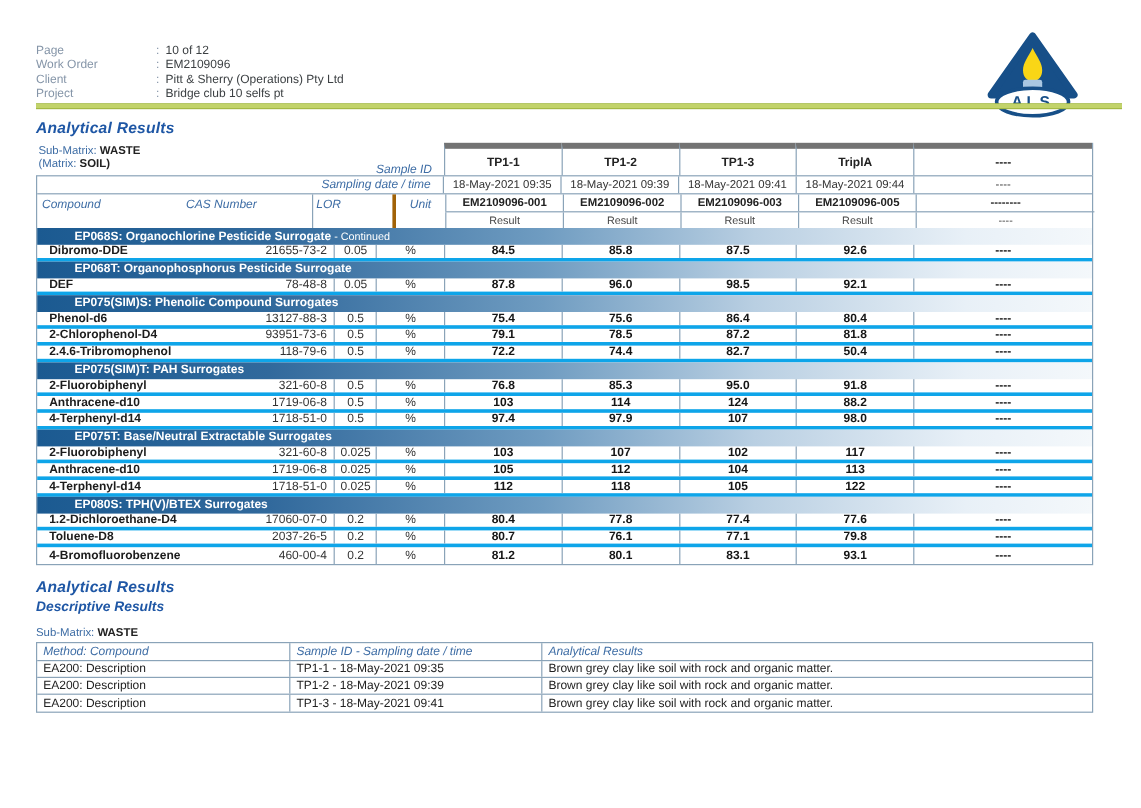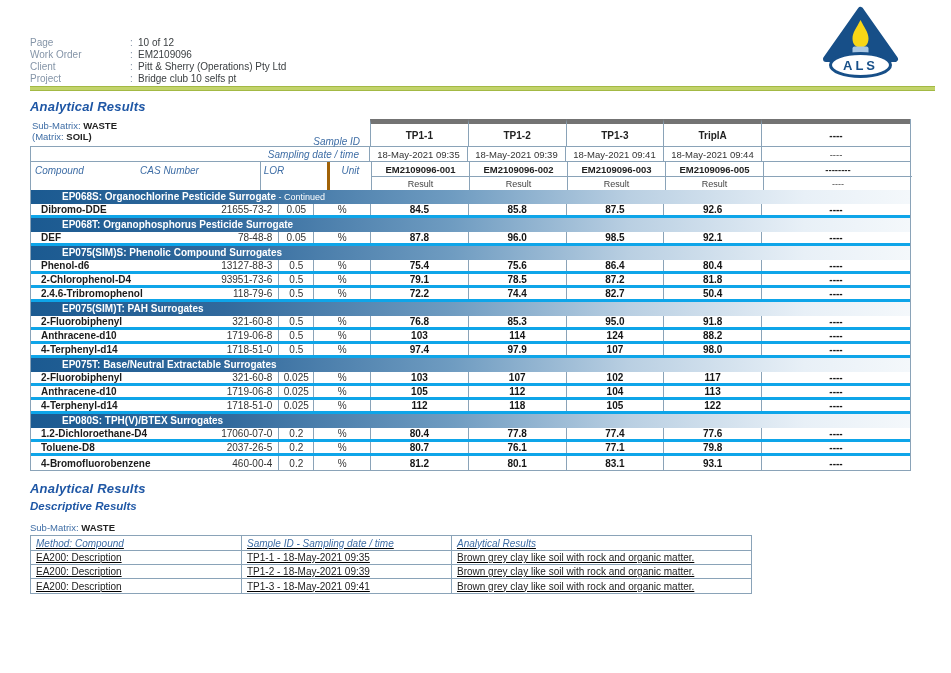--- a/index.html
+++ b/index.html
@@ -11,21 +11,21 @@
   }
   .content { position: absolute; left: 30px; top: 0; width: 881px; }
 
   
   .meta { margin-top: 37px; font-size: 10px; line-height: 12px; color: #44484c; }
   .meta-row { display: flex; }
   .meta-label { width: 100px; color: #8595a8; }
   .meta-colon { width: 8px; color: #8595a8; }
   .meta-value { color: #3c4043; }
 
-  .logo { position: absolute; left: 813px; top: 4px; width: 95px; height: 76px; }
+  .logo { position: absolute; left: 813px; top: 24px; width: 95px; height: 76px; }
 
   .green-rule {
     position: absolute; left: 30px; top: 86px; width: 905px; height: 5px;
     background: linear-gradient(to bottom, #a3b944 0 20%, #c2d36a 20% 78%, #a3b944 78% 100%);
   }
 
   .h1 {
     margin-top: 14px; font-size: 13px; font-weight: bold; font-style: italic;
     color: #1f57a5; letter-spacing: .2px;
   }
@@ -61,21 +61,21 @@
   .hdrB .left-b {
     width: 340px; text-align: right; padding-right: 10px;
     display: flex; align-items: center; justify-content: flex-end; font-size: 10px;
   }
   .hdrB .scell { font-size: 9.5px; color: #333; }
 
   .hdrCD { display: flex; }
   .left-cd { width: 340px; display: flex; gap: 40px; }
   .cell-compcas { width: 248px; position: relative; }
   .lbl-comp { position: absolute; left: 4px; top: 3px; }
-  .lbl-cas { position: absolute; right: 21px; top: 3px; }
+  .lbl-cas { position: absolute; right: 6px; top: 3px; }
   .cell-lor { width: 35px; border-left: 1px solid #8aa3b8; text-align: center; padding-top: 3px; }
   .cell-unit { width: 57px; border-left: 3px solid #a16207; text-align: center; padding-top: 3px; }
   .right-cd { width: 541px; }
   .codes-row { display: flex; height: 15px; border-bottom: 1px solid #8aa3b8; }
   .results-row { display: flex; height: 13px; }
   .codes-row .scell { font-weight: bold; font-size: 9.5px; }
   .results-row .scell { font-size: 9px; color: #444; }
 
   .gbar {
     height: 14px; line-height: 14px; color: #ffffff; padding-left: 7px;
@@ -89,21 +89,21 @@
   .drow:last-child { border-bottom: none; }
   .drow > div { display: flex; align-items: center; }
   .d-comp { width: 170px; padding-left: 10px; font-weight: bold; color: #1c1c1c; }
   .d-cas { width: 78px; justify-content: flex-end; padding-right: 6px; color: #333; }
   .d-lor { width: 35px; border-left: 1px solid #8aa3b8; justify-content: center; color: #333; }
   .d-unit { width: 57px; border-left: 1px solid #8aa3b8; justify-content: center; color: #333; }
   .d-val { font-weight: bold; color: #151515; }
 
   
   .submx { margin-top: 10px; font-size: 9.5px; }
-  .btable { margin-top: 2px; border: 1px solid #8aa3b8; font-size: 10px; width: 722px; text-decoration: underline; }
+  .btable { margin-top: 2px; border: 1px solid #8aa3b8; font-size: 10px; width: 881px; }
   .bhead { display: flex; height: 15px; border-bottom: 1px solid #8aa3b8; }
   .bhead > div { display: flex; align-items: center; padding-left: 5px; }
   .bc1 { width: 210px; }
   .bc2 { width: 210px; border-left: 1px solid #8aa3b8; text-align: right; }
   .bc3 { flex: 1; border-left: 1px solid #8aa3b8; }
   .brow { display: flex; height: 14px; border-bottom: 1px solid #8aa3b8; color: #222; }
   .brow:last-child { border-bottom: none; }
   .brow > div { display: flex; align-items: center; padding-left: 5px; }
 </style>
 </head>

